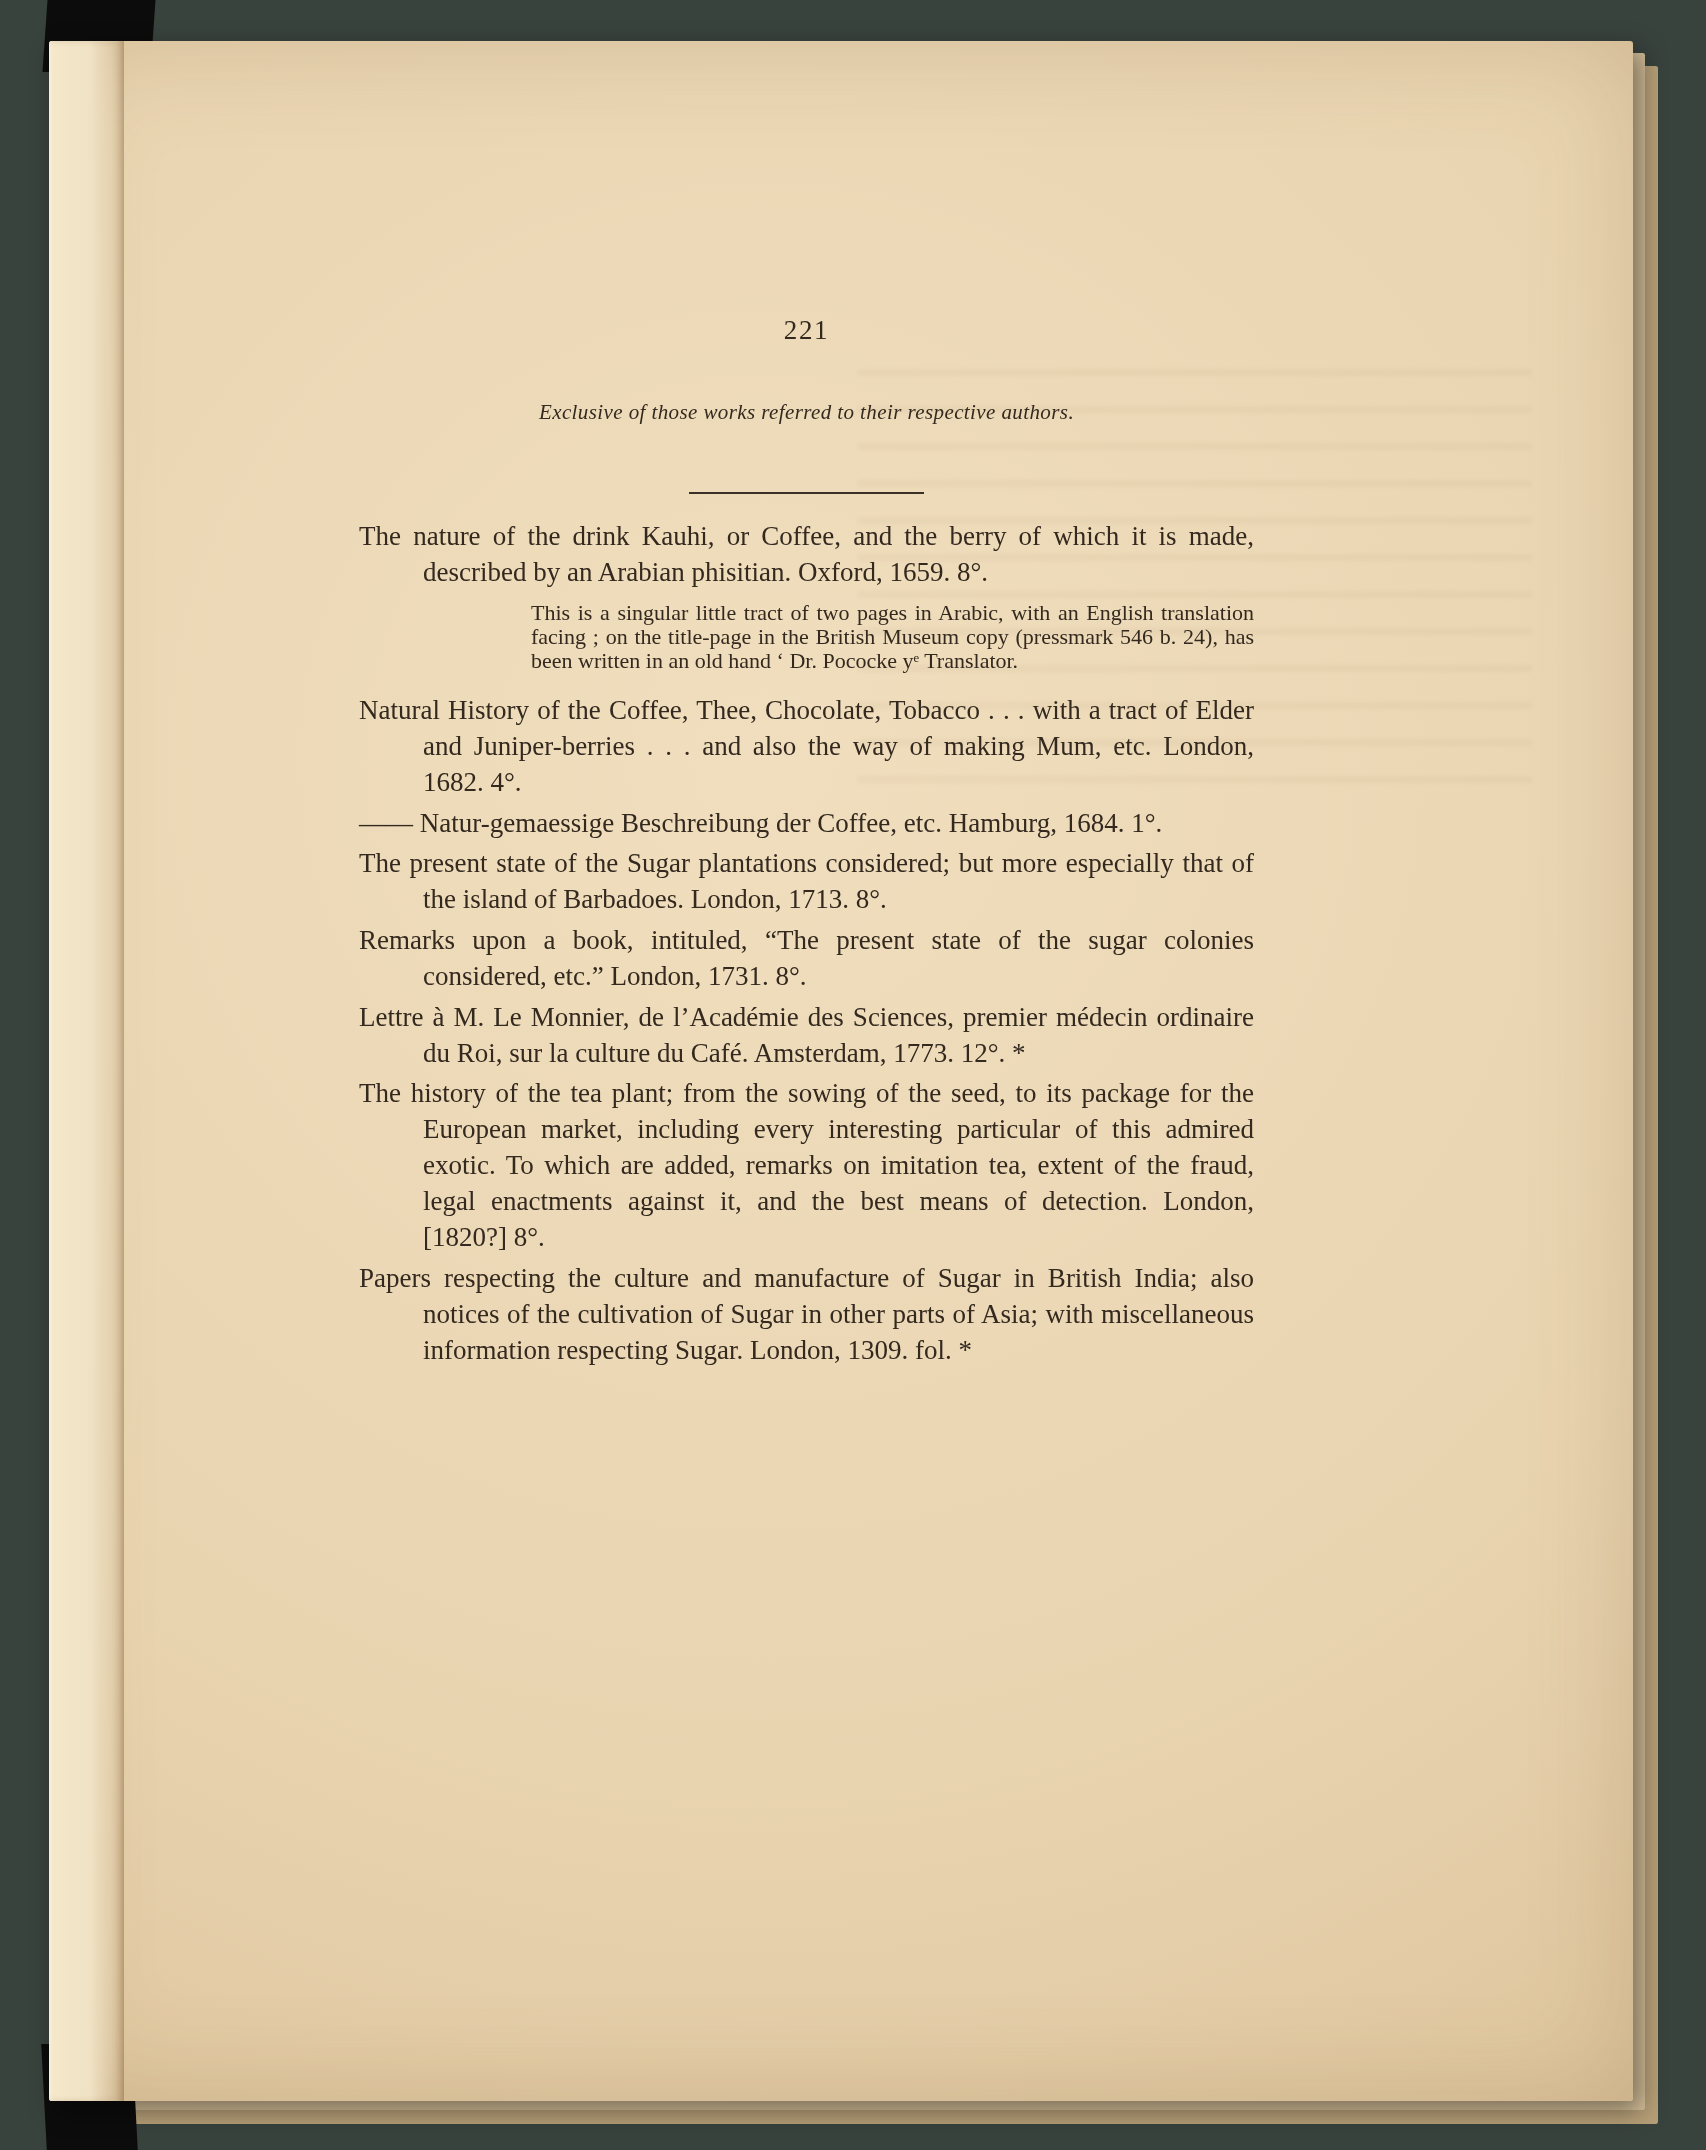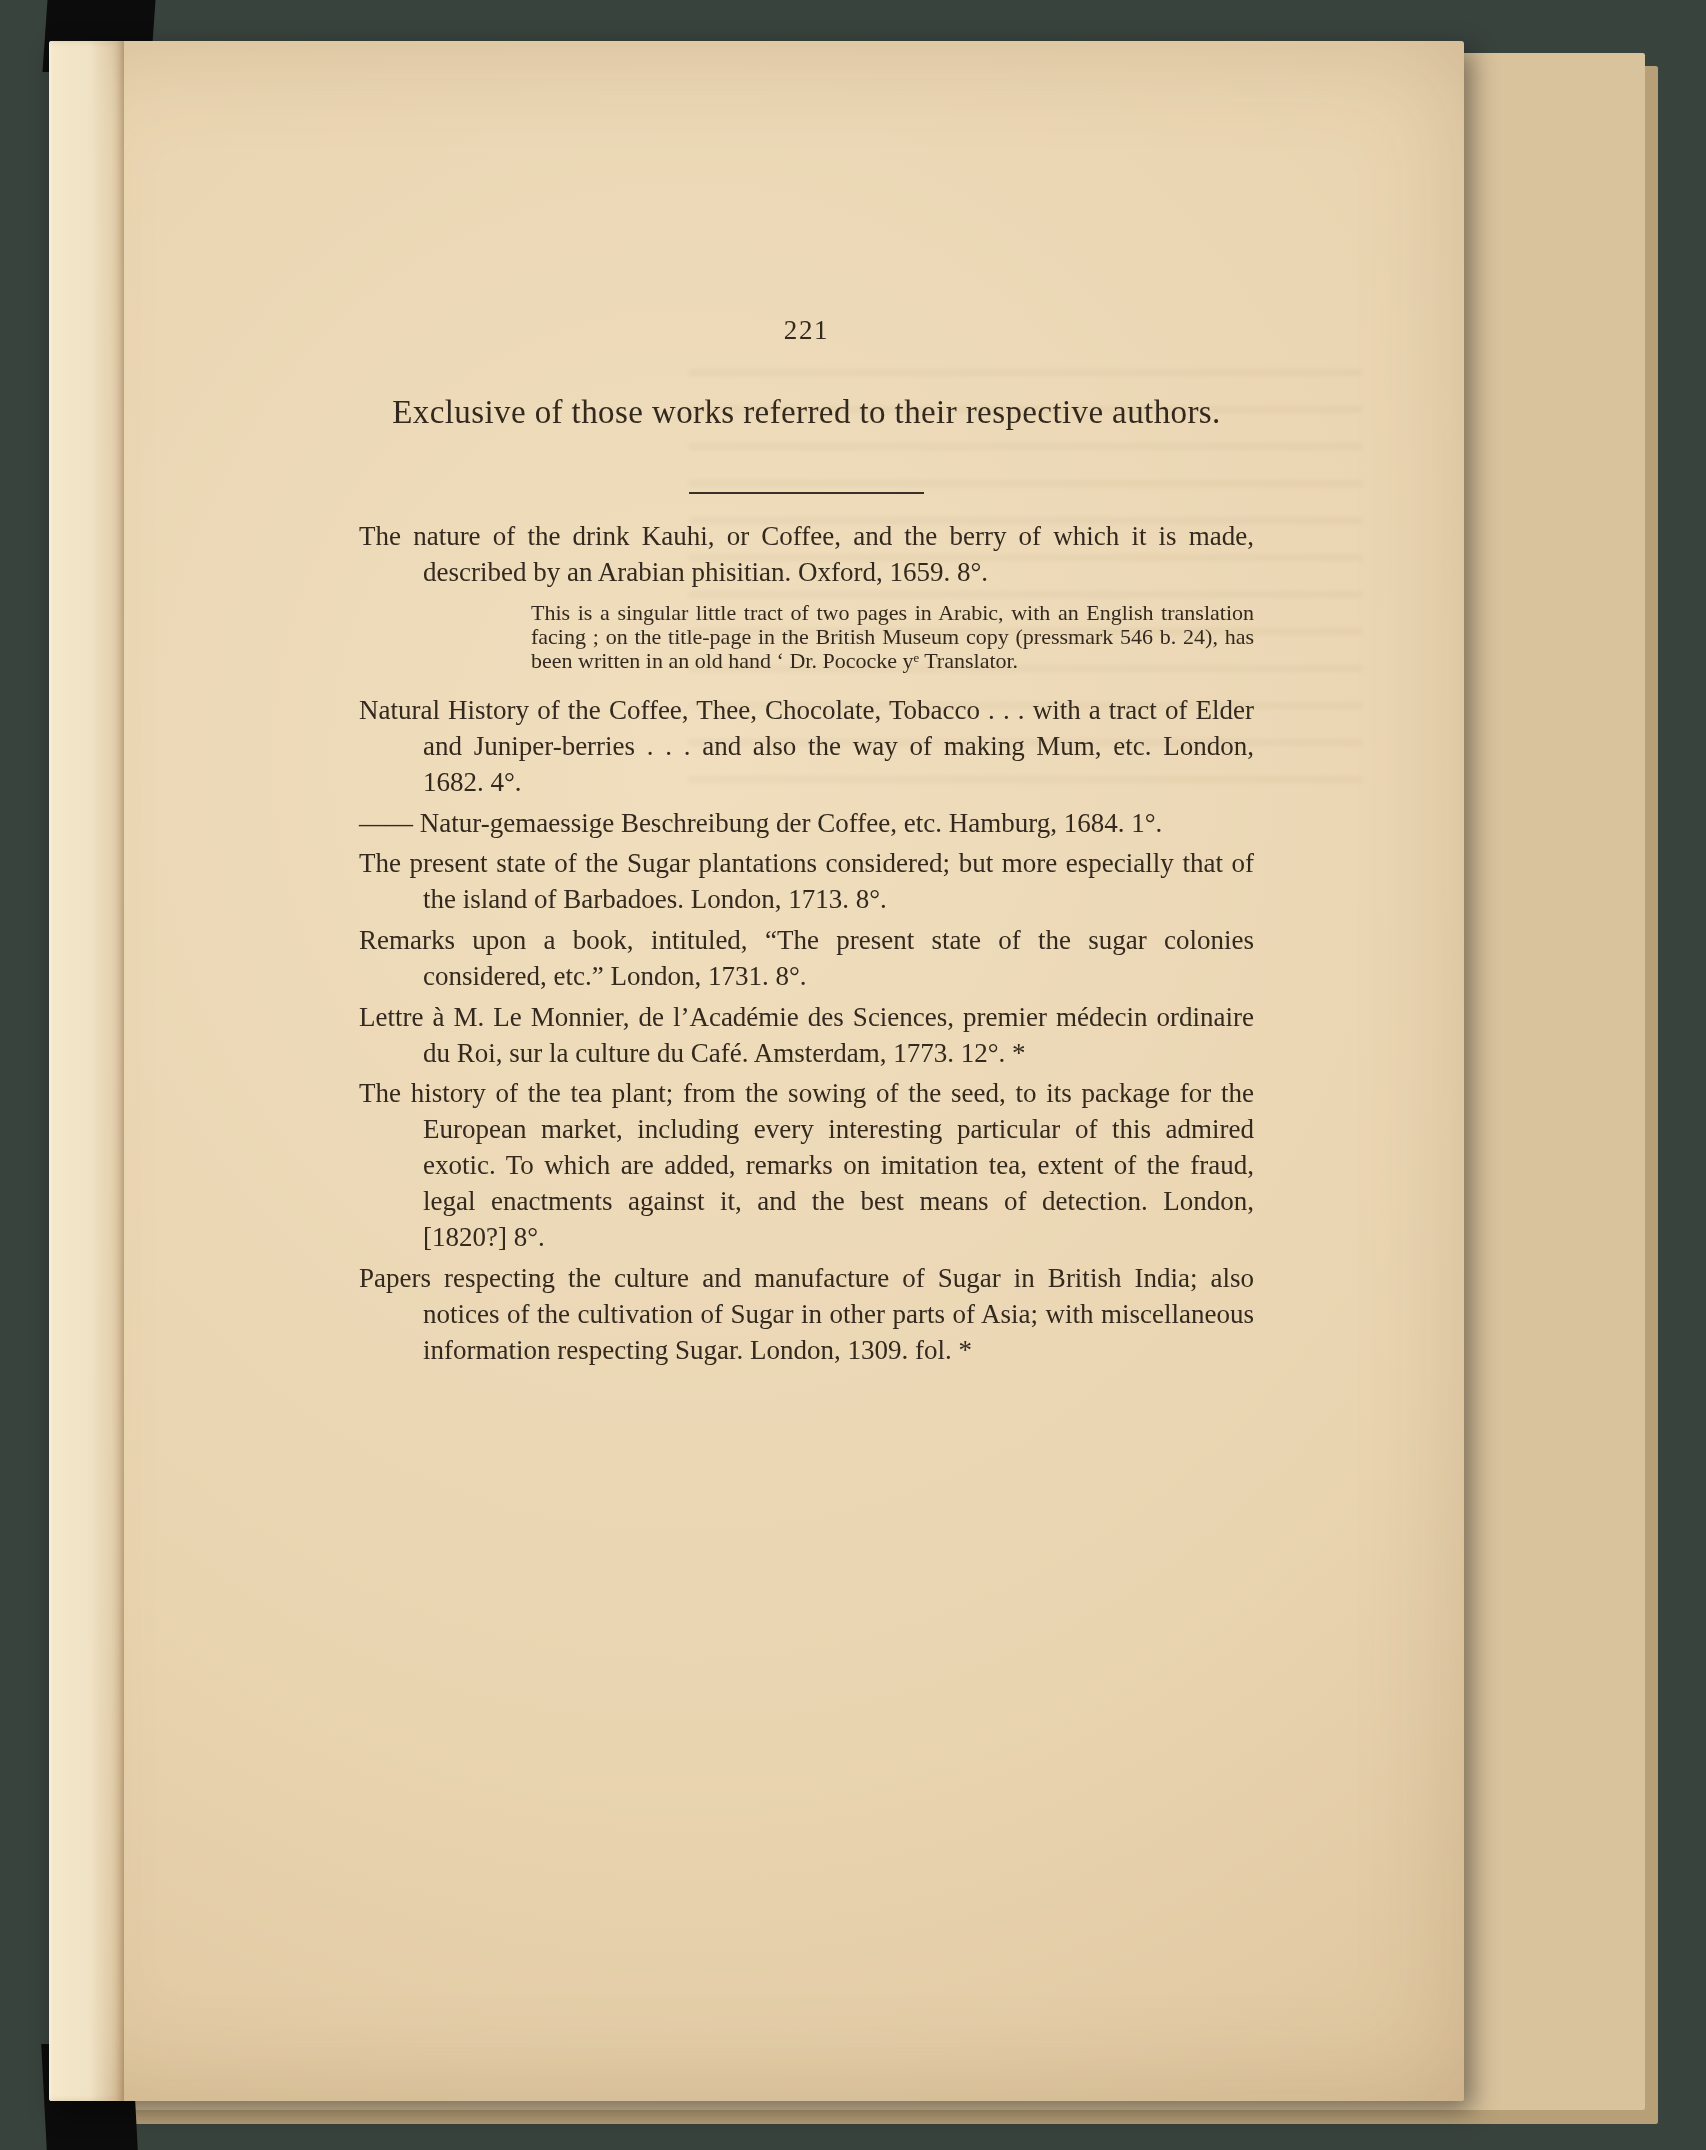--- a/index.html
+++ b/index.html
@@ -36,21 +36,21 @@
     transform: skewX(-4deg);
   }
   .tab-bottom {
     left: 44px; top: 2044px; width: 91px; height: 106px;
     transform: skewX(3deg);
   }
 
   .page {
     position: absolute;
     left: 49px; top: 41px;
-    width: 1415px; height: 2060px;
+    width: 1584px; height: 2060px;
     background: radial-gradient(120% 90% at 45% 35%,
                 #f0debe 0%, #e9d4b0 55%, #ddc49c 88%, #d0b58c 100%);
     box-shadow: inset 0 0 110px rgba(115, 82, 40, 0.20),
                 7.8px 9.4px 27px rgba(0, 0, 0, 0.45);
     border-radius: 3.1px;
   }
 
   
   .deckle {
     position: absolute;
@@ -92,21 +92,22 @@
     text-align: center;
     font-size: 38px;
     line-height: 45px;
     font-weight: 500;
     letter-spacing: 4.7px;
   }
 
   .subtitle {
     margin-top: 49px;
     text-align: center;
-    font-size: 33px;
+    font-style: italic;
+    font-size: 21px;
     line-height: 34px;
     letter-spacing: 0.4px;
   }
 
   .rule {
     width: 235px;
     margin: 63px auto 0 auto;
     border: 0;
     border-top: 2.3px solid #3a3027;
   }

